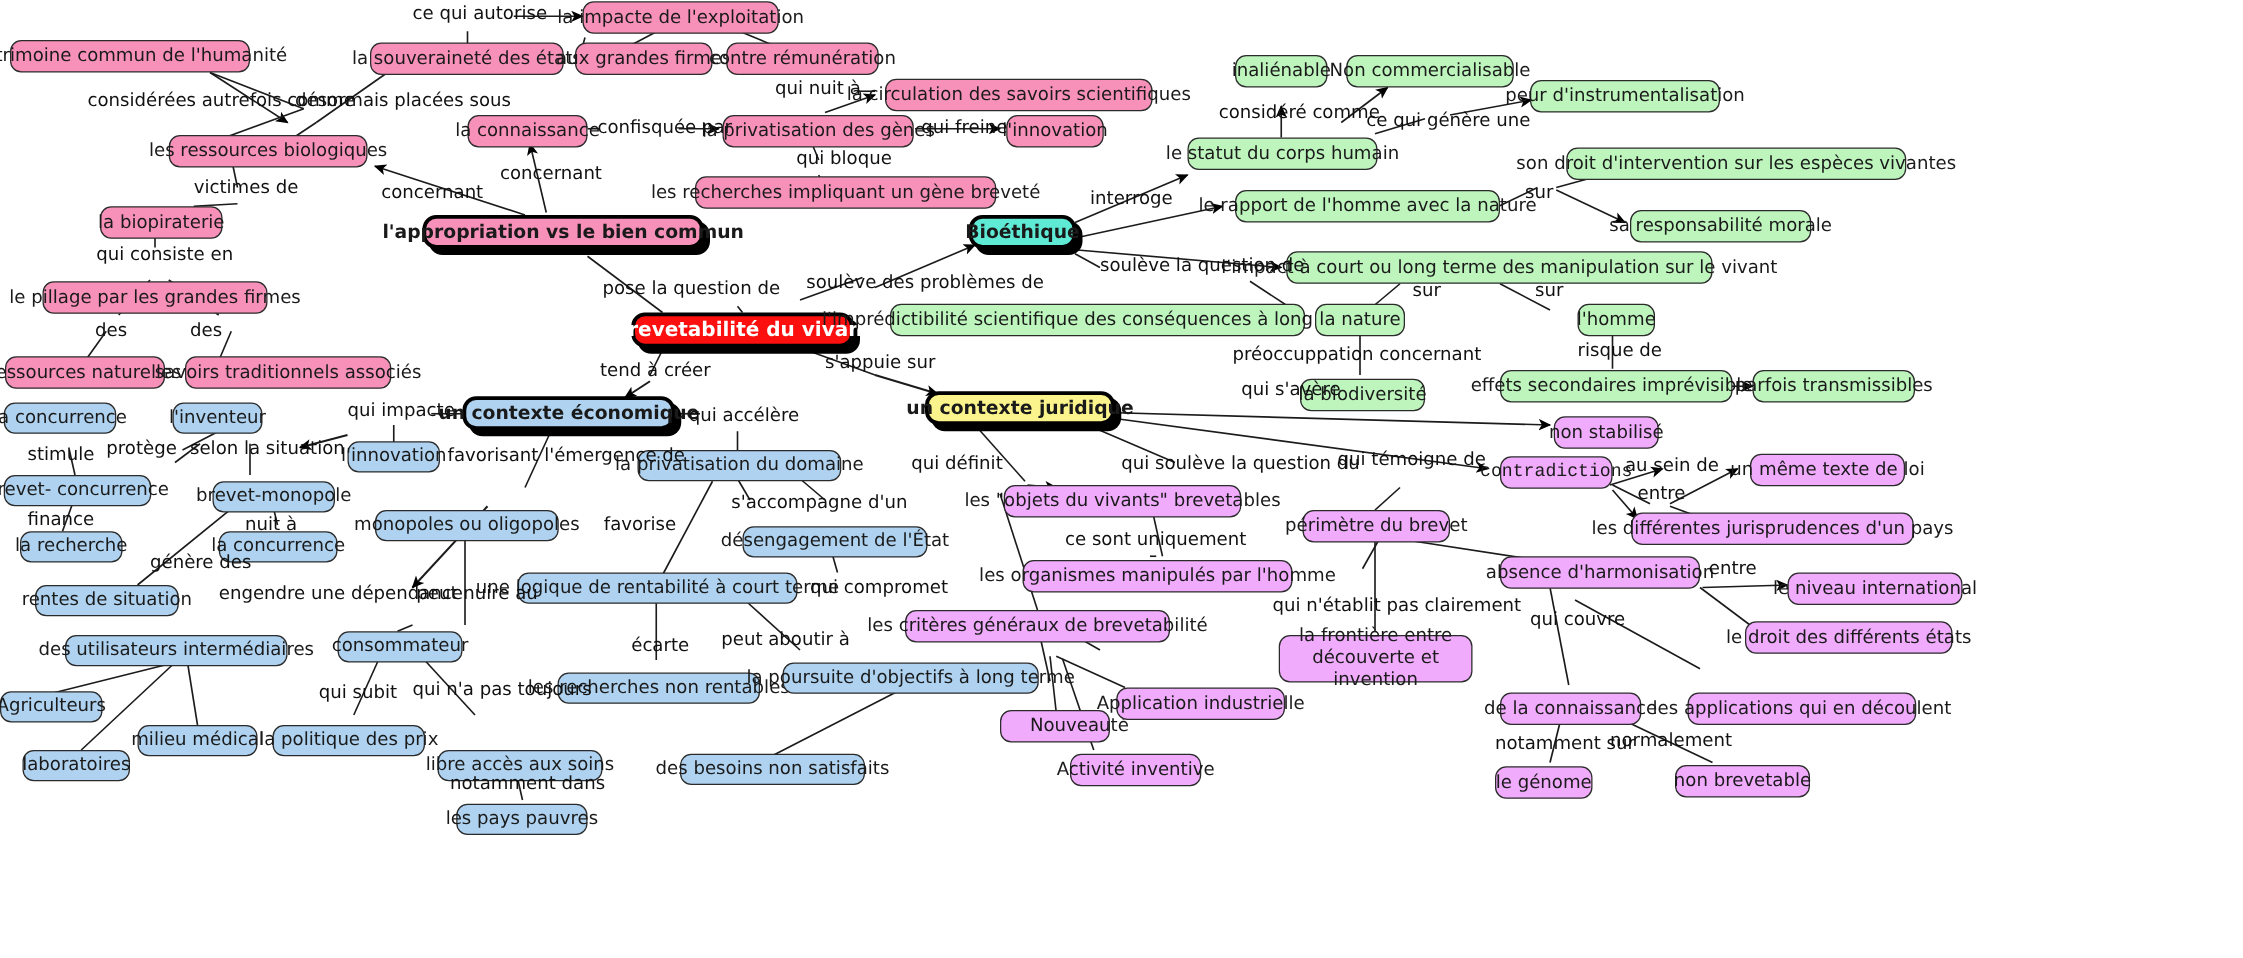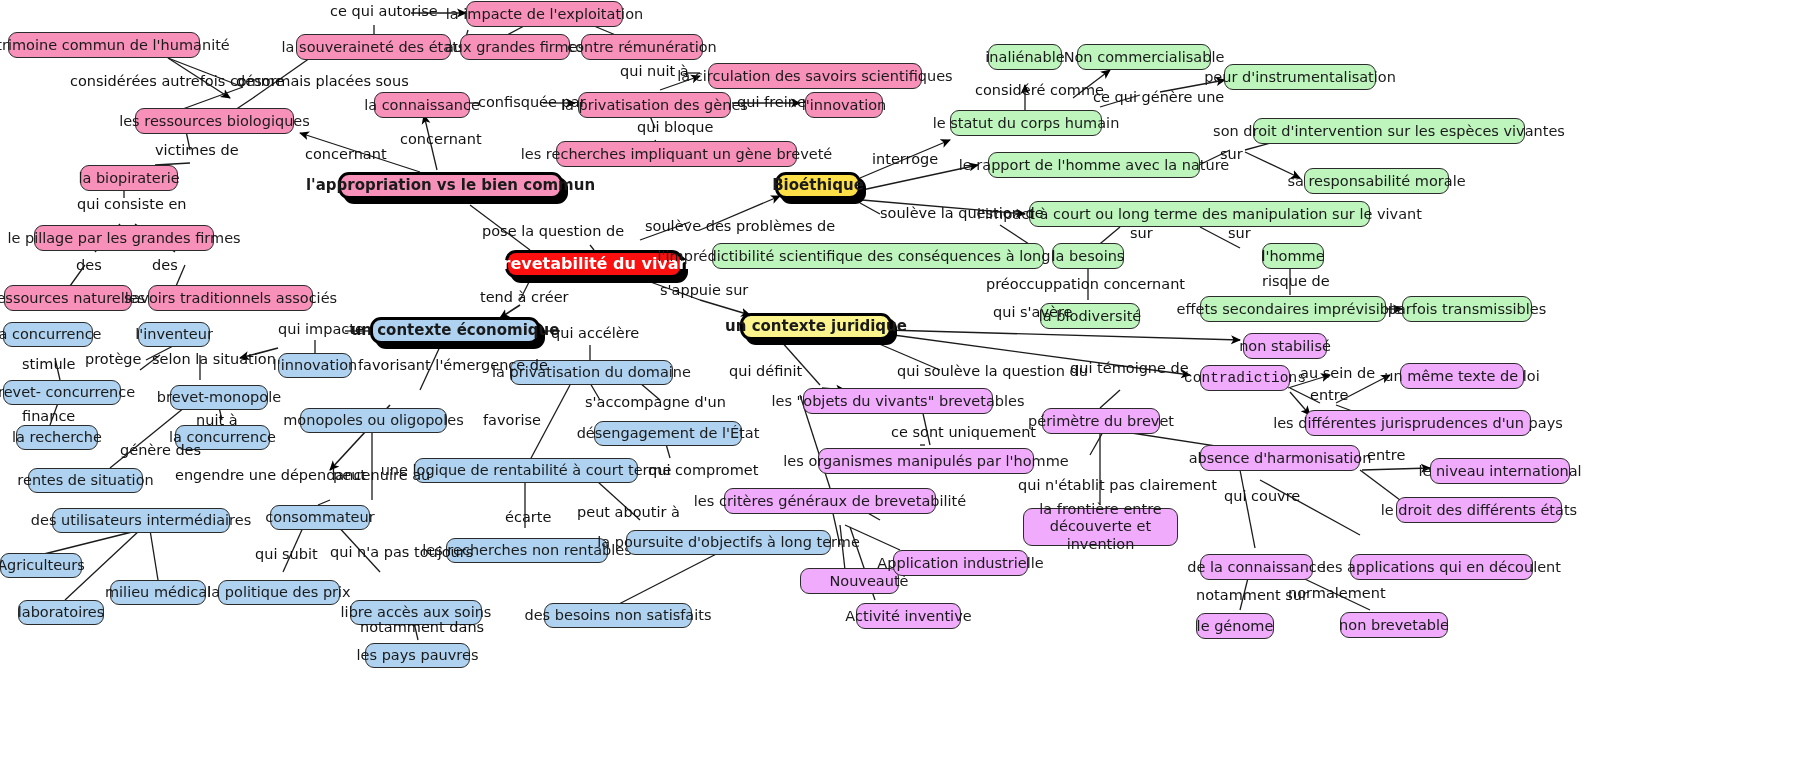--- a/index.html
+++ b/index.html
@@ -11,21 +11,21 @@
         text-align:center;line-height:1.12;color:#1a1a1a;font-size:14.5px;
         padding:3px 9px;white-space:pre;}
   .pink{background:#f891b9;}
   .blue{background:#aed2ef;}
   .green{background:#bdf5bd;}
   .yellow{background:#f0abfc;}
   .red{background:#fb0f0f;color:#ffffff;font-weight:bold;font-size:16px;}
   .main{border:3.5px solid #000000;border-radius:11px;font-weight:bold;
         box-shadow:5px 5px 0 0 #000000;}
   .main.pink{background:#f891b9;color:#1a1a1a;font-size:15px;}
-  .main.green{background:#fde047;color:#1a1a1a;font-size:15px;}
+  .main.green{background:#5eead4;color:#1a1a1a;font-size:15px;}
   .main.blue{background:#aed2ef;color:#1a1a1a;font-size:15px;}
   .main.yellow{background:#fbf38c;color:#1a1a1a;font-size:15px;}
   .main.red{background:#fb0f0f;color:#ffffff;font-size:16px;}
   .lbl{position:absolute;font-size:14.5px;color:#111111;white-space:pre;
        line-height:1.05;background:transparent;}
   .two{line-height:1.2;}
 </style>
 </head>
 <body>
 
@@ -185,21 +185,21 @@
   <div class="node main green" style="left:775px;top:172px;width:86px;height:27px;">Bioéthique</div>
   <div class="node green" style="left:988px;top:44px;width:74px;height:26px;">inaliénable</div>
   <div class="node green" style="left:1077px;top:44px;width:134px;height:26px;">Non commercialisable</div>
   <div class="node green" style="left:1224px;top:64px;width:152px;height:26px;">peur d'instrumentalisation</div>
   <div class="node green" style="left:950px;top:110px;width:152px;height:26px;">le statut du corps humain</div>
   <div class="node green" style="left:988px;top:152px;width:212px;height:26px;">le rapport de l'homme avec la nature</div>
   <div class="node green" style="left:1253px;top:118px;width:272px;height:26px;">son droit d'intervention sur les espèces vivantes</div>
   <div class="node green" style="left:1304px;top:168px;width:145px;height:26px;">sa responsabilité morale</div>
   <div class="node green" style="left:1029px;top:201px;width:341px;height:26px;">l'impact à court ou long terme des manipulation sur le vivant</div>
   <div class="node green" style="left:712px;top:243px;width:332px;height:26px;">l'imprédictibilité scientifique des conséquences à long terme</div>
-  <div class="node green" style="left:1052px;top:243px;width:72px;height:26px;">la besoins</div>
+  <div class="node green" style="left:1052px;top:243px;width:72px;height:26px;">la nature</div>
   <div class="node green" style="left:1262px;top:243px;width:62px;height:26px;">l'homme</div>
   <div class="node green" style="left:1040px;top:303px;width:100px;height:26px;">la biodiversité</div>
   <div class="node green" style="left:1200px;top:296px;width:186px;height:26px;">effets secondaires imprévisibles</div>
   <div class="node green" style="left:1402px;top:296px;width:130px;height:26px;">parfois transmissibles</div>
 
   <div class="node main blue" style="left:370px;top:317px;width:170px;height:27px;">un contexte économique</div>
   <div class="node blue" style="left:3px;top:322px;width:90px;height:25px;">la concurrence</div>
   <div class="node blue" style="left:138px;top:322px;width:72px;height:25px;">l'inventeur</div>
   <div class="node blue" style="left:278px;top:353px;width:74px;height:25px;">l'innovation</div>
   <div class="node blue" style="left:3px;top:380px;width:118px;height:25px;">brevet- concurrence</div>
@@ -220,21 +220,21 @@
   <div class="node blue" style="left:594px;top:421px;width:148px;height:25px;">désengagement de l'État</div>
   <div class="node blue" style="left:414px;top:458px;width:224px;height:25px;">une logique de rentabilité à court terme</div>
   <div class="node blue" style="left:446px;top:538px;width:162px;height:25px;">les recherches non rentables</div>
   <div class="node blue" style="left:626px;top:530px;width:205px;height:25px;">la poursuite d'objectifs à long terme</div>
   <div class="node blue" style="left:544px;top:603px;width:148px;height:25px;">des besoins non satisfaits</div>
 
   <div class="node main yellow" style="left:740px;top:313px;width:152px;height:27px;">un contexte juridique</div>
   <div class="node yellow" style="left:803px;top:388px;width:190px;height:26px;">les "objets du vivants" brevetables</div>
   <div class="node yellow" style="left:818px;top:448px;width:216px;height:26px;">les organismes manipulés par l'homme</div>
   <div class="node yellow" style="left:724px;top:488px;width:212px;height:26px;">les critères généraux de brevetabilité</div>
-  <div class="node yellow" style="left:800px;top:568px;width:99px;height:26px;padding-left:48px;">Nouveauté</div>
+  <div class="node yellow" style="left:800px;top:568px;width:88px;height:26px;padding-left:48px;">Nouveauté</div>
   <div class="node yellow" style="left:856px;top:603px;width:105px;height:26px;">Activité inventive</div>
   <div class="node yellow" style="left:893px;top:550px;width:135px;height:26px;">Application industrielle</div>
   <div class="node yellow" style="left:1042px;top:408px;width:118px;height:26px;">périmètre du brevet</div>
   <div class="node yellow two" style="left:1023px;top:508px;width:155px;height:38px;
        white-space:pre-line;">la frontière entre
 découverte et invention</div>
   <div class="node yellow" style="left:1243px;top:333px;width:84px;height:26px;">non stabilisé</div>
   <div class="node yellow" style="left:1200px;top:365px;width:90px;height:26px;font-family:Liberation Mono, monospace;">contradictions</div>
   <div class="node yellow" style="left:1400px;top:363px;width:124px;height:26px;">un même texte de loi</div>
   <div class="node yellow" style="left:1305px;top:410px;width:226px;height:26px;">les différentes jurisprudences d'un pays</div>
@@ -288,21 +288,21 @@
   <div class="lbl" style="left:551px;top:326px;">qui accélère</div>
   <div class="lbl" style="left:483px;top:413px;">favorise</div>
   <div class="lbl" style="left:585px;top:395px;">s'accompagne d'un</div>
   <div class="lbl" style="left:505px;top:510px;">écarte</div>
   <div class="lbl" style="left:577px;top:505px;">peut aboutir à</div>
   <div class="lbl" style="left:648px;top:463px;">qui compromet</div>
   <div class="lbl" style="left:729px;top:364px;">qui définit</div>
   <div class="lbl" style="left:897px;top:364px;">qui soulève la question du</div>
   <div class="lbl" style="left:993px;top:305px;">qui s'avère</div>
   <div class="lbl" style="left:1070px;top:361px;">qui témoigne de</div>
-  <div class="lbl" style="left:891px;top:425px;text-align:right;">ce sont uniquement</div>
+  <div class="lbl" style="left:852px;top:425px;text-align:right;">ce sont uniquement</div>
   <div class="lbl" style="left:1018px;top:478px;">qui n'établit pas clairement</div>
   <div class="lbl" style="left:1300px;top:366px;">au sein de</div>
   <div class="lbl" style="left:1310px;top:388px;">entre</div>
   <div class="lbl" style="left:1367px;top:448px;">entre</div>
   <div class="lbl" style="left:1224px;top:489px;">qui couvre</div>
   <div class="lbl" style="left:1196px;top:588px;">notamment sur</div>
   <div class="lbl" style="left:1288px;top:586px;">normalement</div>
 
 </div>
 

